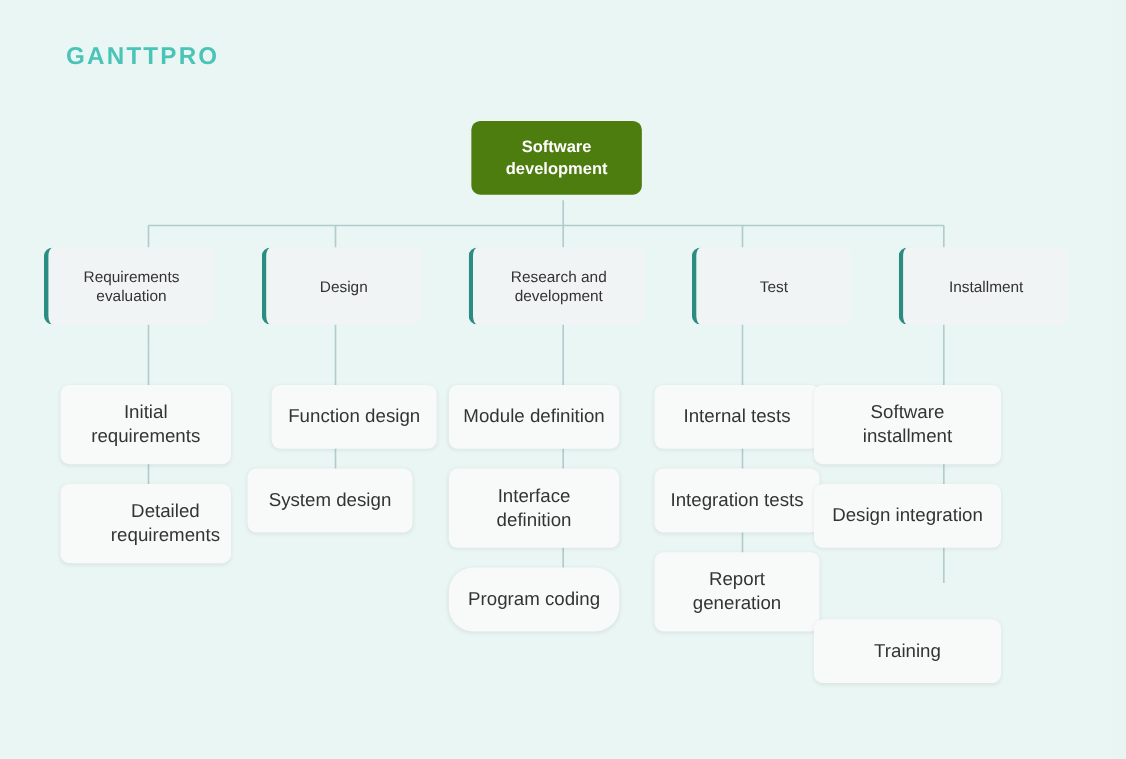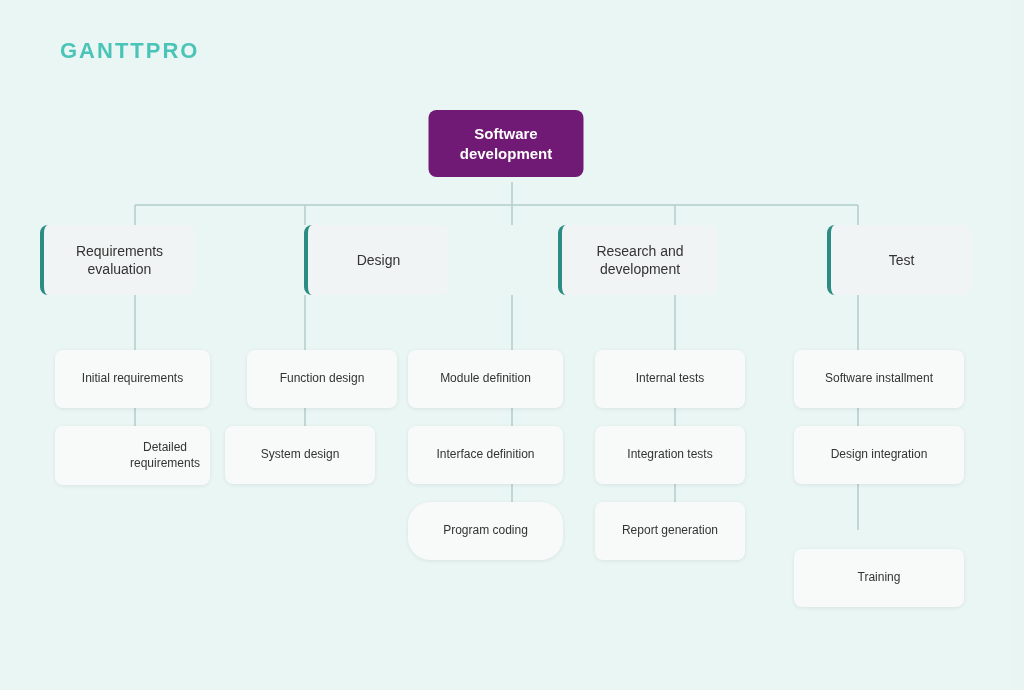--- a/index.html
+++ b/index.html
@@ -40,21 +40,21 @@
       bottom: 20px;
     }
 
     
     .root-node {
       position: absolute;
       left: 50%;
       transform: translateX(-50%);
       top: 0;
       width: 155px;
-      background: #701a75;
+      background: #4d7c0f;
       color: white;
       border-radius: 8px;
       padding: 14px 20px;
       text-align: center;
       font-weight: 700;
       font-size: 15px;
       line-height: 1.3;
       z-index: 10;
     }
 
@@ -85,21 +85,21 @@
       align-items: center;
       justify-content: center;
     }
 
     .level2-node {
       width: 150px;
       background: #f8fafa;
       border-radius: 8px;
       padding: 14px 10px;
       text-align: center;
-      font-size: 12px;
+      font-size: 17px;
       color: #333;
       line-height: 1.3;
       min-height: 58px;
       display: flex;
       align-items: center;
       justify-content: center;
       box-shadow: 0 1px 4px rgba(0,0,0,0.08);
     }
 
     
@@ -170,20 +170,23 @@
       </div>
 
       <div class="level1-node" style="width:160px;">
         <span>Research and<br>development</span>
       </div>
 
       <div class="level1-node" style="width:145px;">
         <span>Test</span>
       </div>
 
+      <div class="level1-node" style="width:155px;">
+        <span>Installment</span>
+      </div>
 
     </div>
 
     <div style="position:absolute; top:240px; left:15px; display:flex; flex-direction:column; gap:18px;">
       <div class="level2-node" style="width:155px;">
         <span>Initial requirements</span>
       </div>
       <div class="level2-node" style="width:155px;justify-content:flex-end;">
         <span>Detailed<br>requirements</span>
       </div>
@@ -215,21 +218,21 @@
         <span>Internal tests</span>
       </div>
       <div class="level2-node" style="width:150px;">
         <span>Integration tests</span>
       </div>
       <div class="level2-node" style="width:150px;">
         <span>Report generation</span>
       </div>
     </div>
 
-    <div style="position:absolute; top:240px; left:754px; display:flex; flex-direction:column; gap:18px;">
+    <div style="position:absolute; top:240px; left:700px; display:flex; flex-direction:column; gap:18px;">
       <div class="level2-node" style="width:170px;">
         <span>Software installment</span>
       </div>
       <div class="level2-node" style="width:170px;">
         <span>Design integration</span>
       </div>
       <div class="level2-node" style="width:170px;margin-top:47px;">
         <span>Training</span>
       </div>
     </div>

